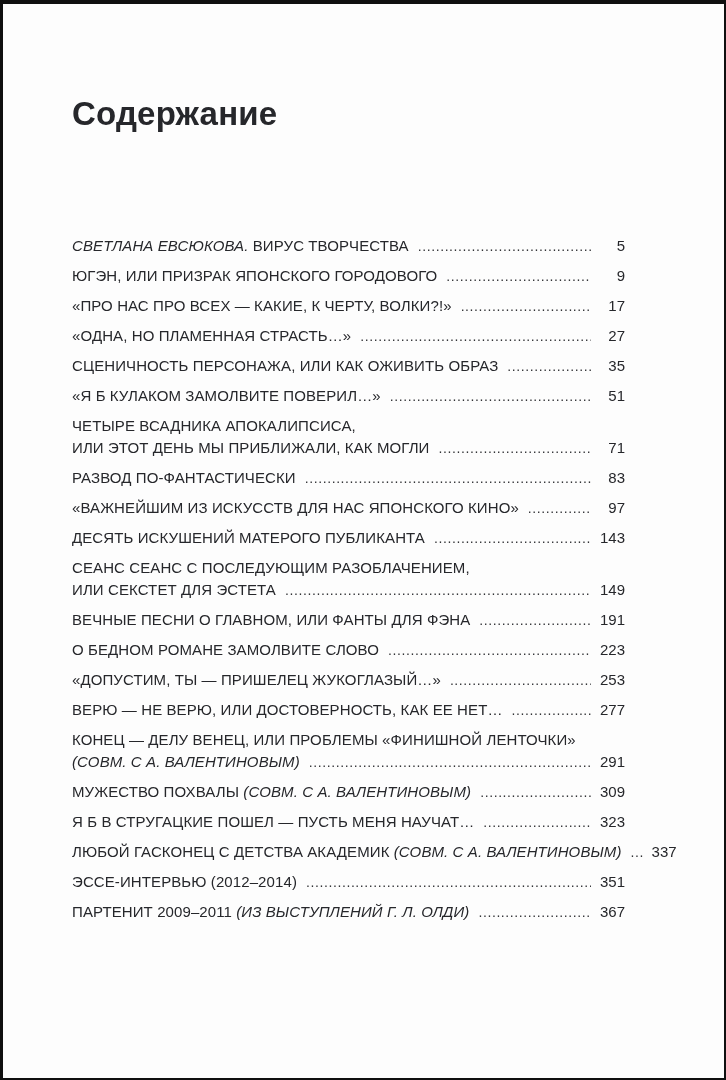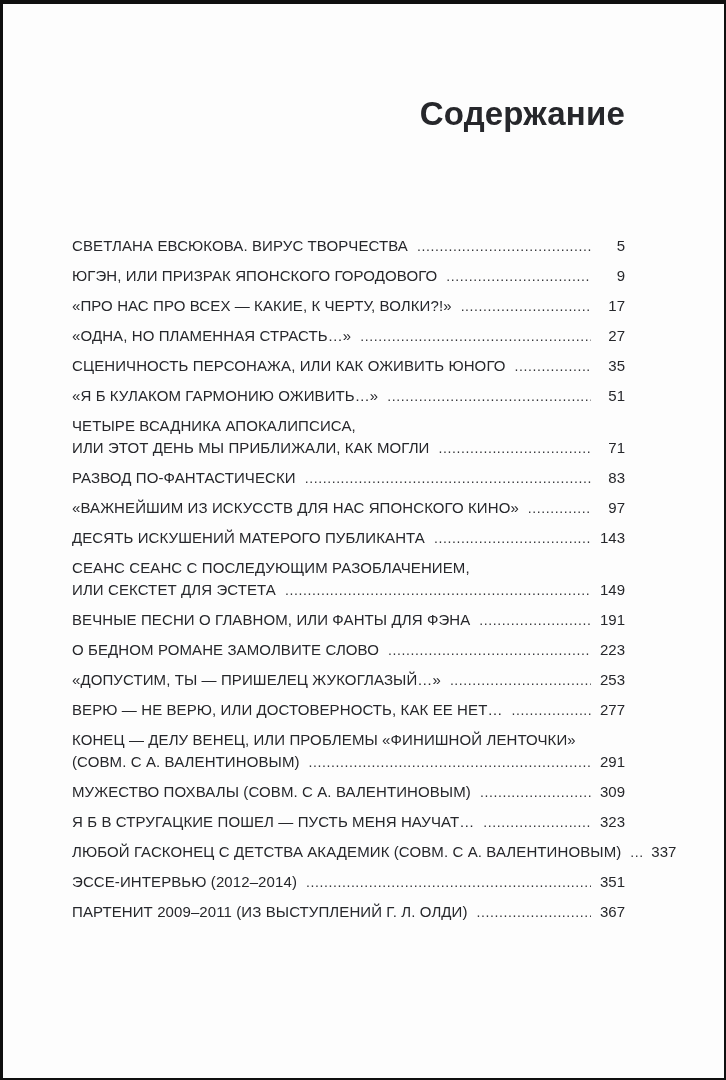--- a/index.html
+++ b/index.html
@@ -24,38 +24,37 @@
     padding: 90px 99px 0 69px;
     color: var(--text);
     overflow: hidden;
   }
   .title {
     font-size: 33px;
     font-weight: 700;
     line-height: 40px;
     letter-spacing: 0.2px;
     color: var(--text);
-    text-align: right;
   }
   .toc {
     margin-top: 101px;
   }
   .toc-entry {
     margin-bottom: 8px;
   }
   .toc-line {
     display: flex;
     align-items: baseline;
     line-height: 22px;
     font-size: 15px;
     color: var(--text);
   }
   .toc-text { white-space: nowrap; }
   .seg { letter-spacing: 0.1px; }
-  .seg.italic { }
+  .seg.italic { font-style: italic; }
   .leader {
     flex: 1 1 auto;
     overflow: hidden;
     white-space: nowrap;
     margin: 0 7px 0 9px;
     min-width: 12px;
     color: #333437;
   }
   .leader::after {
     content: "...................................................................................................................................................................................";
@@ -98,28 +97,28 @@
       </div>
       <div class="toc-entry">
         <div class="toc-line">
           <span class="toc-text"><span class="seg">«ОДНА, НО ПЛАМЕННАЯ СТРАСТЬ…»</span></span>
           <span class="leader"></span>
           <span class="pagenum">27</span>
         </div>
       </div>
       <div class="toc-entry">
         <div class="toc-line">
-          <span class="toc-text"><span class="seg">СЦЕНИЧНОСТЬ ПЕРСОНАЖА, ИЛИ КАК ОЖИВИТЬ ЮНОГО</span></span>
+          <span class="toc-text"><span class="seg">СЦЕНИЧНОСТЬ ПЕРСОНАЖА, ИЛИ КАК ОЖИВИТЬ ОБРАЗ</span></span>
           <span class="leader"></span>
           <span class="pagenum">35</span>
         </div>
       </div>
       <div class="toc-entry">
         <div class="toc-line">
-          <span class="toc-text"><span class="seg">«Я Б КУЛАКОМ ГАРМОНИЮ ОЖИВИТЬ…»</span></span>
+          <span class="toc-text"><span class="seg">«Я Б КУЛАКОМ ЗАМОЛВИТЕ ПОВЕРИЛ…»</span></span>
           <span class="leader"></span>
           <span class="pagenum">51</span>
         </div>
       </div>
       <div class="toc-entry">
         <div class="toc-line">
           <span class="toc-text"><span class="seg">ЧЕТЫРЕ ВСАДНИКА АПОКАЛИПСИСА,</span></span>
         </div>
         <div class="toc-line">
           <span class="toc-text"><span class="seg">ИЛИ ЭТОТ ДЕНЬ МЫ ПРИБЛИЖАЛИ, КАК МОГЛИ</span></span>

